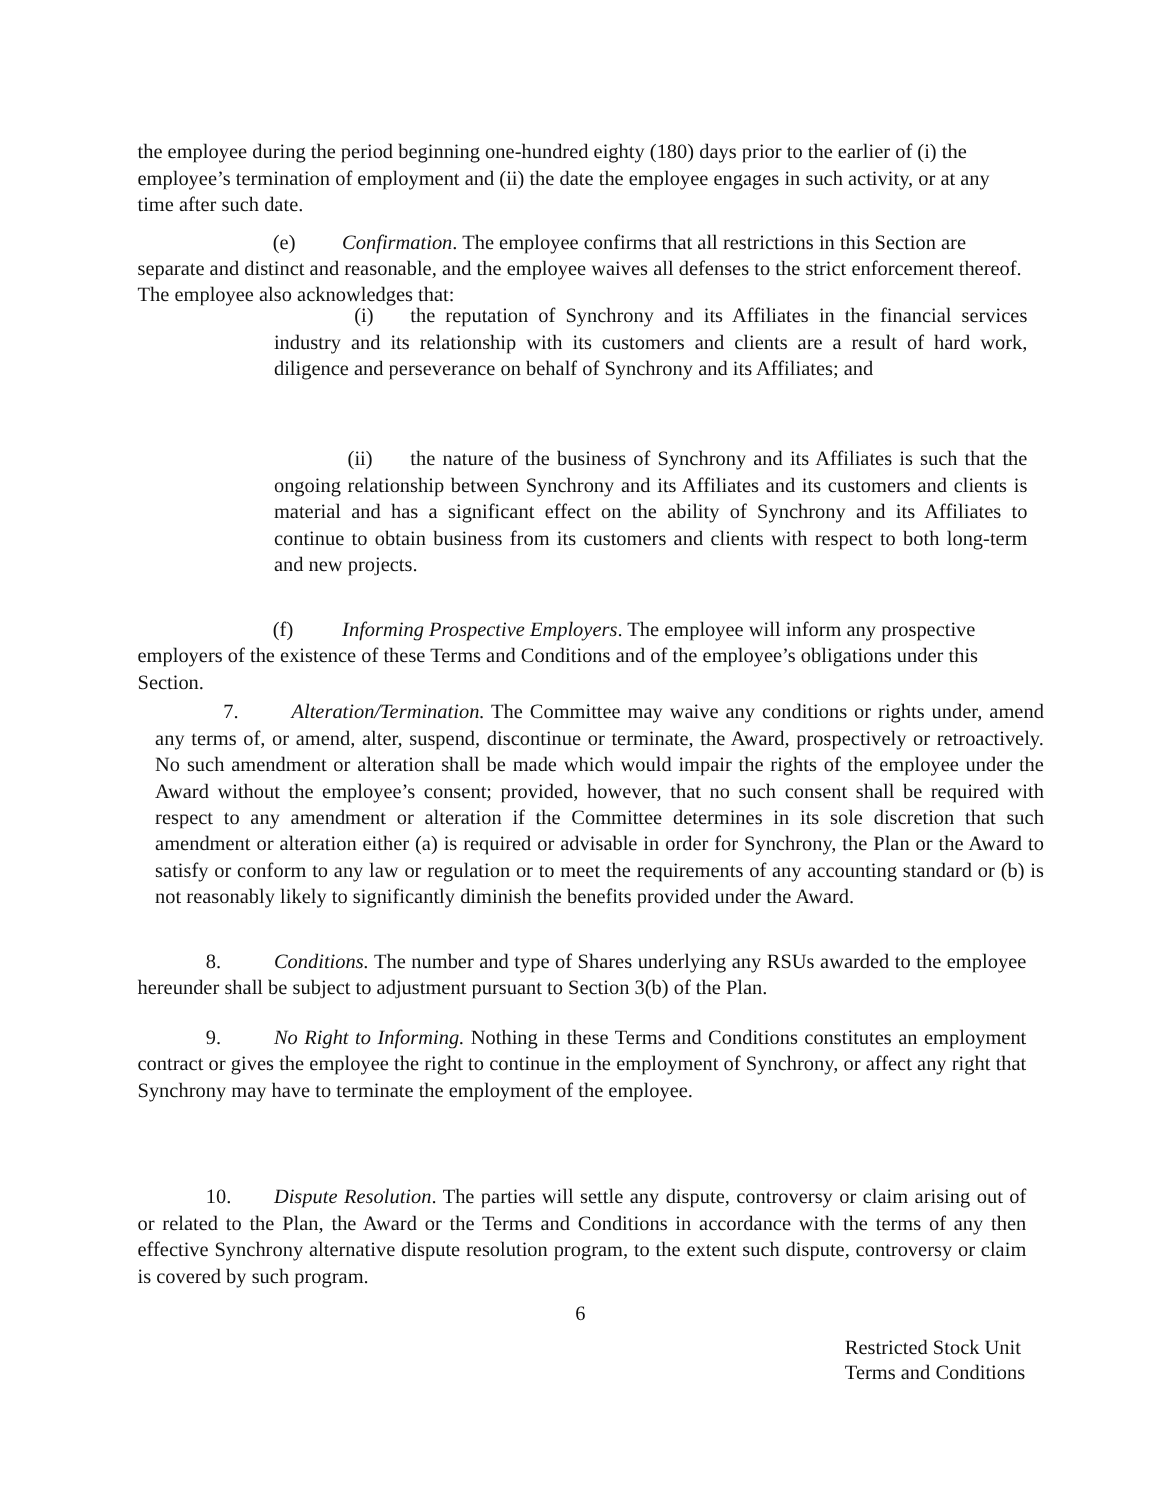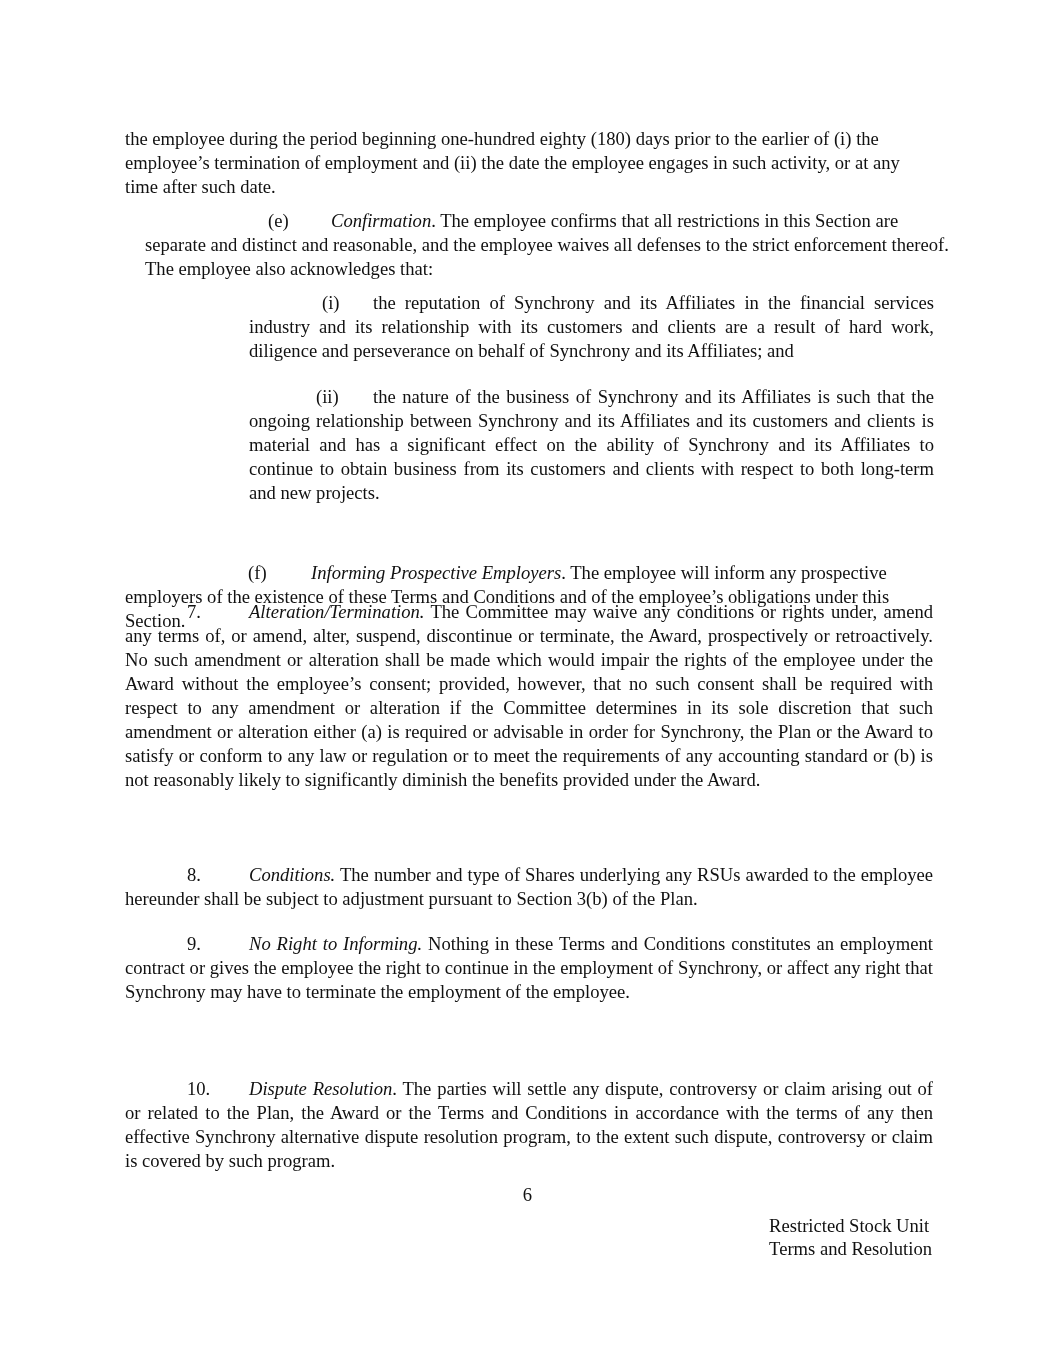--- a/index.html
+++ b/index.html
@@ -18,52 +18,52 @@
   .footer-page { position: absolute; left: 0; width: 1055px; top: 1183px; text-align: center; }
   .footer-title { position: absolute; right: 123px; top: 1214px; line-height: 23px; }
 </style>
 </head>
 <body>
 
 <div class="page">
 
   <p class="block" style="top:127px;">the employee during the period beginning one-hundred eighty (180) days prior to the earlier of (i) the employee’s termination of employment and (ii) the date the employee engages in such activity, or at any time after such date.</p>
 
-  <p class="block" style="top:209px;margin-left:20px;">
+  <p class="block" style="top:209px;">
     <span class="num" style="margin-left:123px;width:63px;">(e)</span><em>Confirmation</em><span>.  The employee confirms that all restrictions in this Section are separate and distinct and reasonable, and the employee waives all defenses to the strict enforcement thereof.  The employee also acknowledges that:</span>
   </p>
 
-  <p class="sub just" style="top:291px;">
+  <p class="sub just" style="top:276px;">
     <span class="num" style="margin-left:73px;width:51px;">(i)</span><span>the reputation of Synchrony and its Affiliates in the financial services industry and its relationship with its customers and clients are a result of hard work, diligence and perseverance on behalf of Synchrony and its Affiliates; and</span>
   </p>
 
-  <p class="sub just" style="top:385px;">
+  <p class="sub just" style="top:406px;">
     <span class="num" style="margin-left:67px;width:57px;">(ii)</span><span>the nature of the business of Synchrony and its Affiliates is such that the ongoing relationship between Synchrony and its Affiliates and its customers and clients is material and has a significant effect on the ability of Synchrony and its Affiliates to continue to obtain business from its customers and clients with respect to both long-term and new projects.</span>
   </p>
 
   <p class="block" style="top:561px;">
     <span class="num" style="margin-left:123px;width:63px;">(f)</span><em>Informing Prospective Employers</em><span>.  The employee will inform any prospective employers of the existence of these Terms and Conditions and of the employee’s obligations under this Section.</span>
   </p>
 
-  <p class="block just" style="top:600px;">
+  <p class="block just" style="top:636px;margin-left:16px;">
     <span class="num" style="margin-left:62px;width:62px;">7.</span><em>Alteration/Termination.</em><span> The Committee may waive any conditions or rights under, amend any terms of, or amend, alter, suspend, discontinue or terminate, the Award, prospectively or retroactively.  No such amendment or alteration shall be made which would impair the rights of the employee under the Award without the employee’s consent; provided, however, that no such consent shall be required with respect to any amendment or alteration if the Committee determines in its sole discretion that such amendment or alteration either (a) is required or advisable in order for Synchrony, the Plan or the Award to satisfy or conform to any law or regulation or to meet the requirements of any accounting standard or (b) is not reasonably likely to significantly diminish the benefits provided under the Award.</span>
   </p>
 
   <p class="block just" style="top:863px;">
     <span class="num" style="margin-left:62px;width:62px;">8.</span><em>Conditions.</em><span>  The number and type of Shares underlying any RSUs awarded to the employee hereunder shall be subject to adjustment pursuant to Section 3(b) of the Plan.</span>
   </p>
 
   <p class="block just" style="top:932px;">
     <span class="num" style="margin-left:62px;width:62px;">9.</span><em>No Right to Informing.</em><span>  Nothing in these Terms and Conditions constitutes an employment contract or gives the employee the right to continue in the employment of Synchrony, or affect any right that Synchrony may have to terminate the employment of the employee.</span>
   </p>
 
   <p class="block just" style="top:1077px;">
     <span class="num" style="margin-left:62px;width:62px;">10.</span><em>Dispute Resolution</em><span>.  The parties will settle any dispute, controversy or claim arising out of or related to the Plan, the Award or the Terms and Conditions in accordance with the terms of any then effective Synchrony alternative dispute resolution program, to the extent such dispute, controversy or claim is covered by such program.</span>
   </p>
 
   <div class="footer-page">6</div>
 
   <div class="footer-title">
     <div>Restricted Stock Unit</div>
-    <div>Terms and Resolution</div>
+    <div>Terms and Conditions</div>
   </div>
 
 </div>
 
 </body></html>

